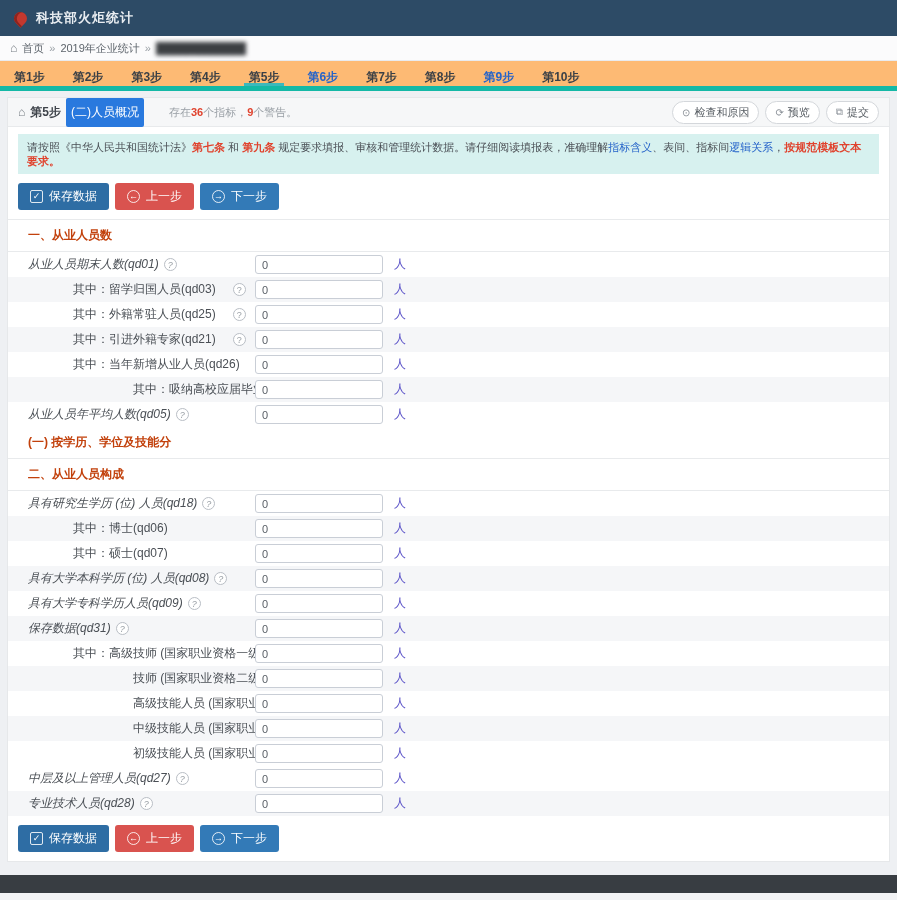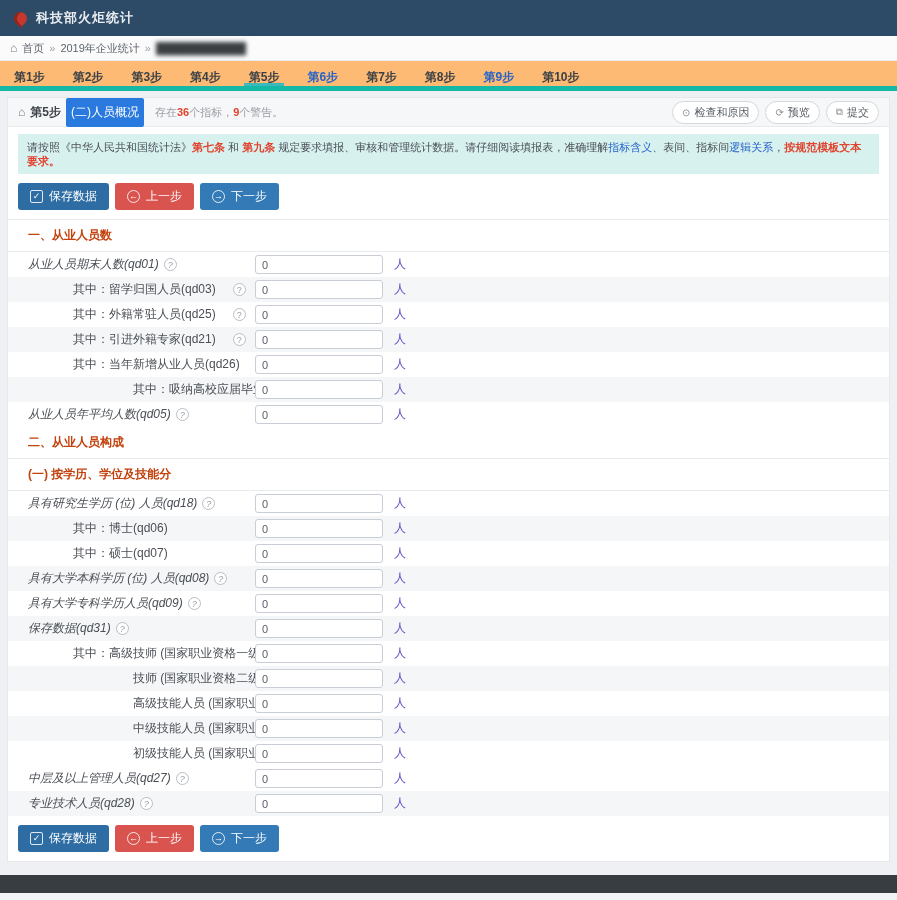--- a/index.html
+++ b/index.html
@@ -23,21 +23,21 @@
   .tab { font-size:12px; color:#3b4046; font-weight:bold; padding:8px 14px 0; position:relative; cursor:pointer; }
   .tab.active::after { content:""; position:absolute; left:9px; right:9px; bottom:0; height:3px; background:#3cb8bc; }
   .tab.link { color:#2563c9; }
 
   
   .page { background:#eef0f3; padding:6px 7px 13px; }
   .panel { background:#fff; border:1px solid #e6e8ea; }
   .panel-head { height:29px; background:#f6f7f8; border-bottom:1px solid #e8eaec; display:flex; align-items:center; padding:0 10px; font-size:12px; color:#4a4f55; gap:5px; }
   .step-label { font-weight:bold; color:#3e434a; }
   .badge { background:#2979de; color:#fff; padding:6px 5px; font-size:12px; border-radius:2px; }
-  .meta { font-size:11px; margin-left:6px; }
+  .meta { font-size:11px; margin-left:20px; }
   .seg-m { color:#9aa0a6; }
   .seg-red { color:#e0432e; font-weight:bold; }
   .seg-blue { color:#2563c9; }
   .seg-d { color:#4a4f55; }
   .head-actions { margin-left:auto; display:flex; gap:6px; }
   .pill { border:1px solid #d4d7db; background:#fff; border-radius:12px; font-size:11px; color:#555b61; padding:3px 9px; display:flex; gap:4px; align-items:center; cursor:pointer; }
   .picon { color:#8a9097; font-size:10px; }
 
   
   .alert { margin:7px 10px 0; background:#d7f1ef; padding:6px 9px; font-size:11px; line-height:14px; }
@@ -212,22 +212,22 @@
       <span class="ltext">从业人员年平均人数(qd05)</span>
       <span class="help">?</span>
     </div>
     <div class="fctrl">
       <input type="text" value="0" style="">
       <span class="unit">人</span>
     </div>
   </div>
 </div>
 
+    <div class="sec-title">(一) 按学历、学位及技能分</div>
     <div class="sec-title">二、从业人员构成</div>
-    <div class="sec-title">(一) 按学历、学位及技能分</div>
     <div class="rows">
   <div class="frow ind0">
     <div class="flabel">
       <span class="ltext">具有研究生学历 (位) 人员(qd18)</span>
       <span class="help">?</span>
     </div>
     <div class="fctrl">
       <input type="text" value="0" style="">
       <span class="unit">人</span>
     </div>

